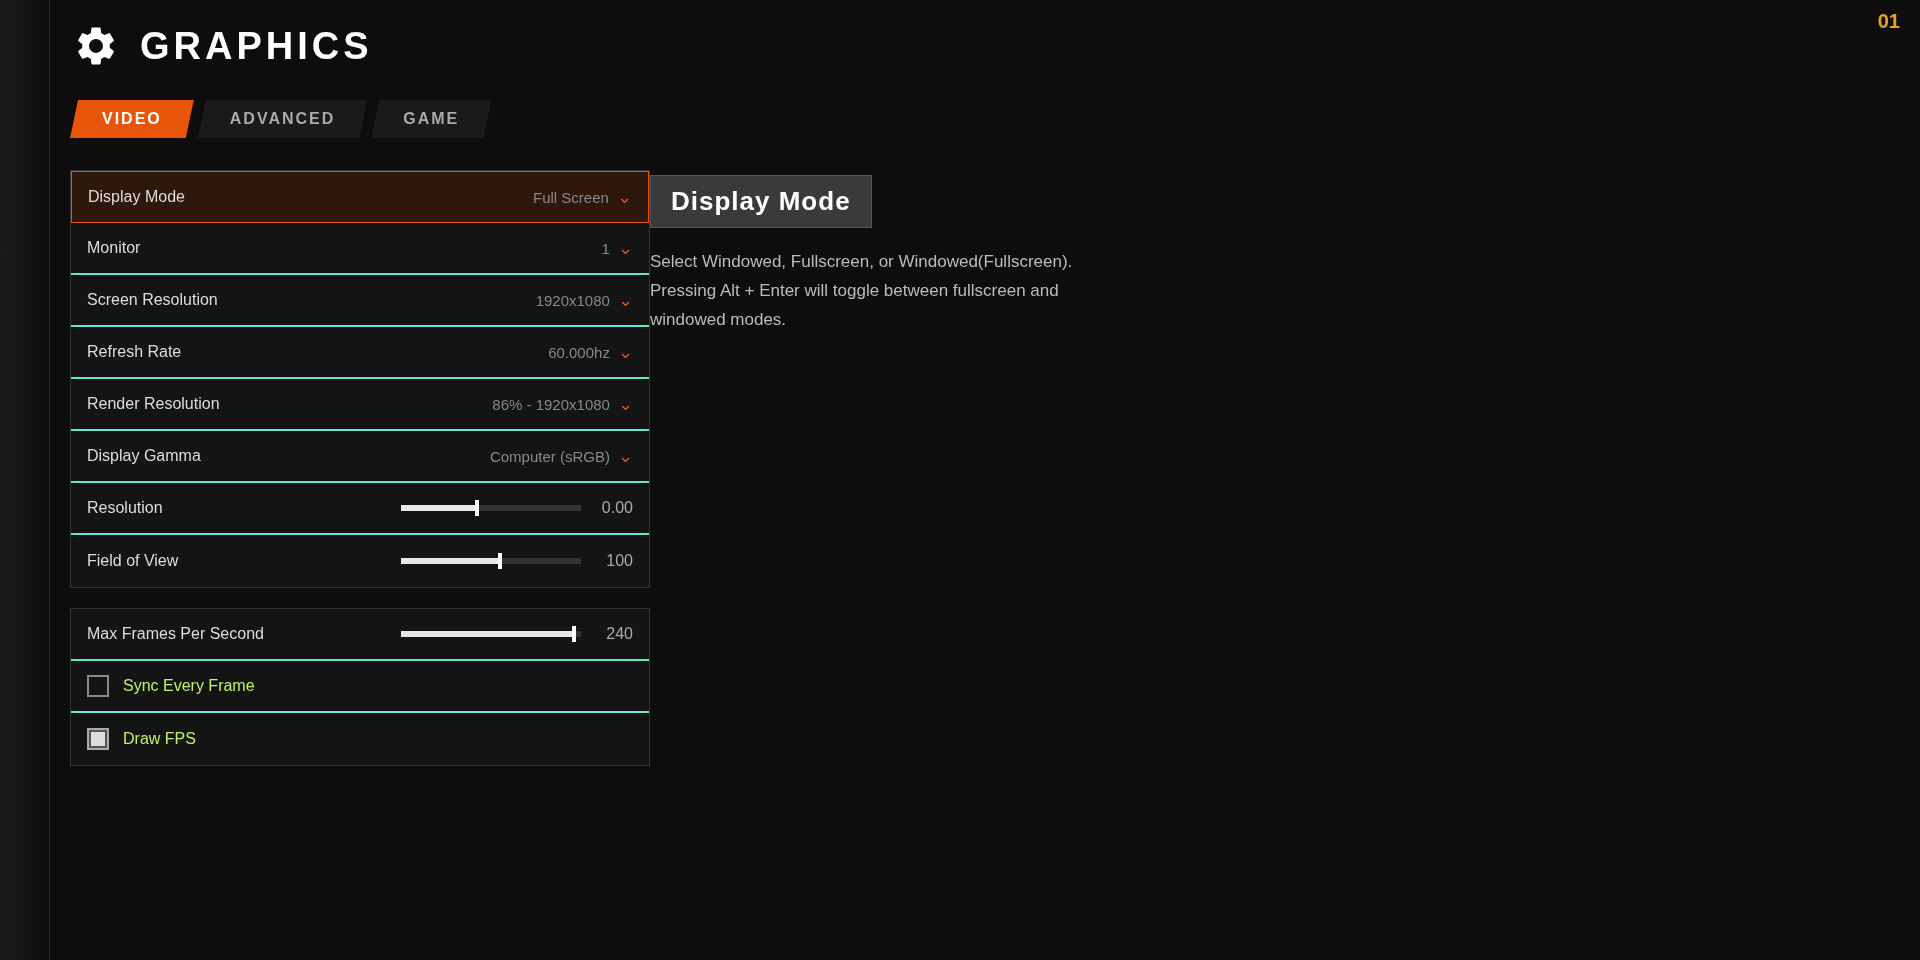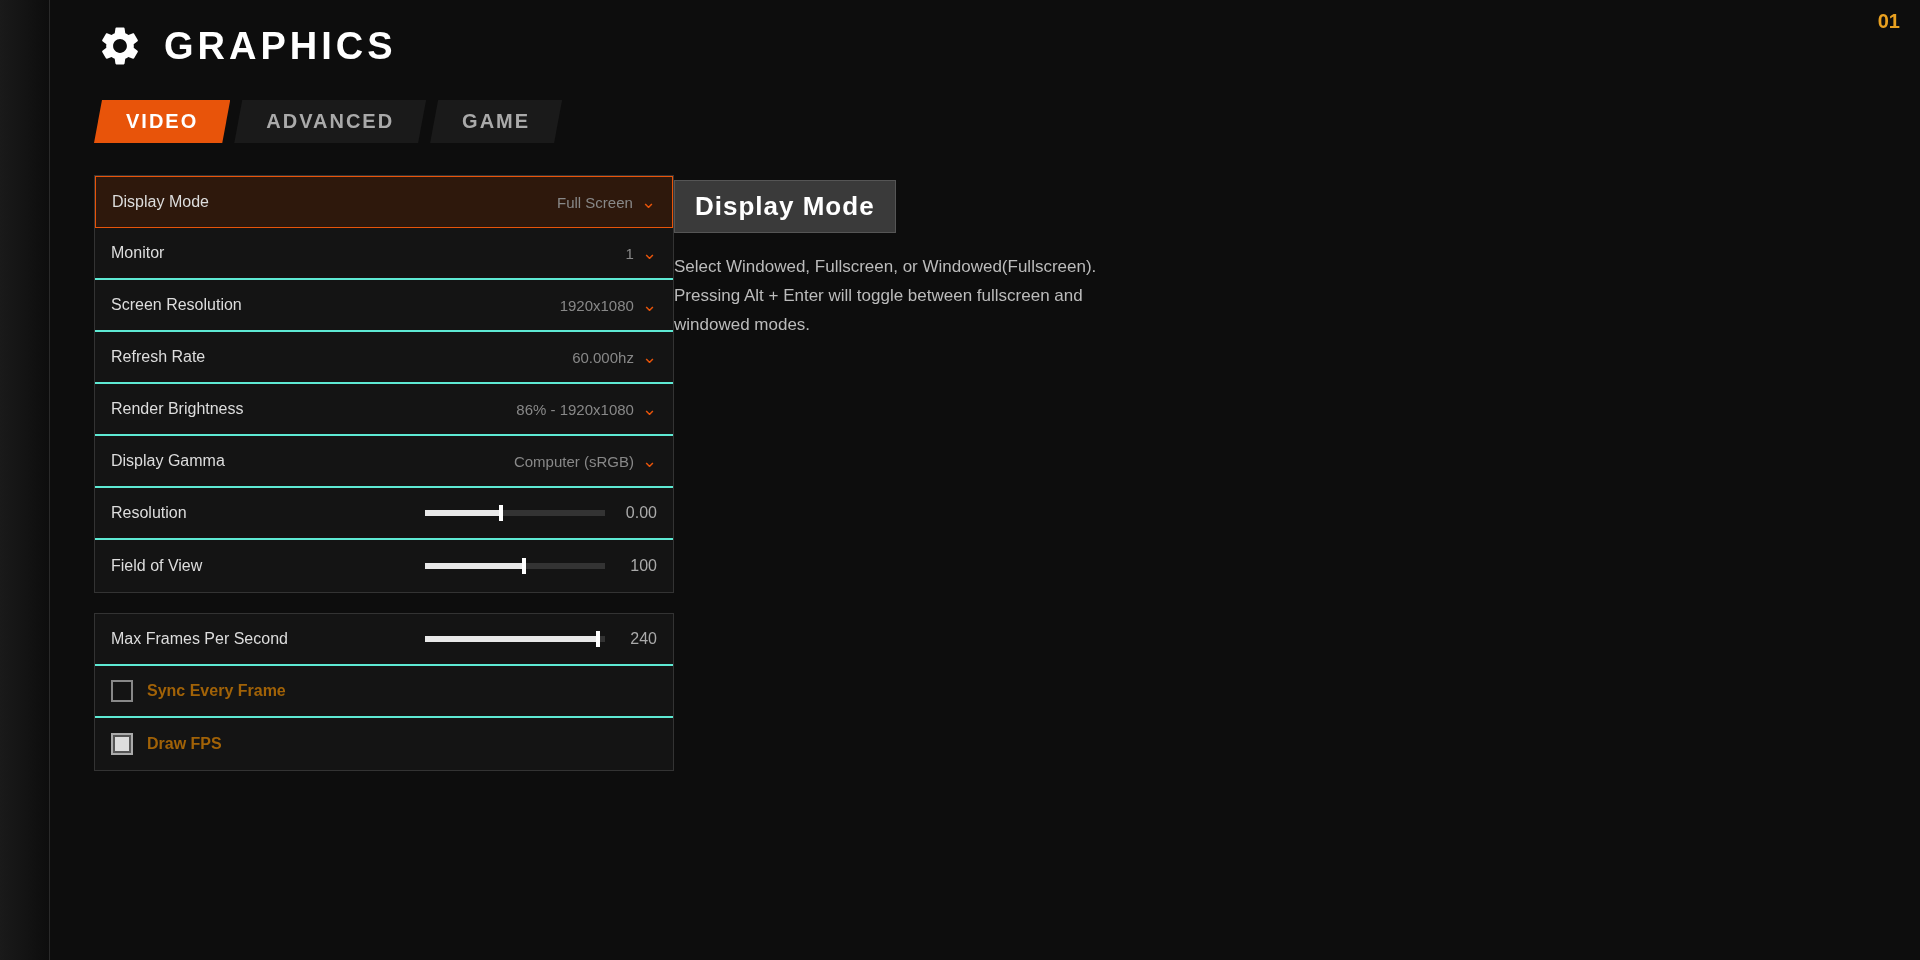--- a/index.html
+++ b/index.html
@@ -27,21 +27,21 @@
           rgba(255,255,255,0.01) 4px
         );
       pointer-events: none;
     }
 
     .page-container {
       width: 1920px;
       height: 960px;
       background: #0d0d0d;
       position: relative;
-      padding: 20px 84px;
+      padding: 20px 60px;
     }
 
     
     .left-edge {
       position: absolute;
       left: 0;
       top: 0;
       width: 50px;
       height: 100%;
       background: linear-gradient(to right, #1a1a1a, #0d0d0d);
@@ -82,21 +82,21 @@
     
     .tabs-container {
       display: flex;
       gap: 0;
       margin-bottom: 32px;
       margin-left: 10px;
     }
 
     .tab {
       padding: 10px 32px;
-      font-size: 20px;
+      font-size: 16px;
       font-weight: 700;
       letter-spacing: 2px;
       text-transform: uppercase;
       cursor: pointer;
       position: relative;
       background: #1a1a1a;
       color: #aaa;
       border: none;
       clip-path: polygon(8px 0%, 100% 0%, calc(100% - 8px) 100%, 0% 100%);
       margin-right: 4px;
@@ -231,22 +231,21 @@
     }
 
     .checkbox-inner {
       width: 14px;
       height: 14px;
       background: #ddd;
     }
 
     .checkbox-label {
       font-size: 16px;
-      color: #a16207;
-      font-weight: bold;
+      color: #bef264;
     }
 
     
     .info-panel {
       flex: 1;
       padding-top: 5px;
     }
 
     .info-title {
       display: inline-block;
@@ -332,21 +331,21 @@
 
         <div class="settings-row">
           <span class="row-label">Refresh Rate</span>
           <div class="row-value dropdown-value">
             <span>60.000hz</span>
             <span class="chevron-down">⌄</span>
           </div>
         </div>
 
         <div class="settings-row">
-          <span class="row-label">Render Brightness</span>
+          <span class="row-label">Render Resolution</span>
           <div class="row-value dropdown-value">
             <span>86% - 1920x1080</span>
             <span class="chevron-down">⌄</span>
           </div>
         </div>
 
         <div class="settings-row">
           <span class="row-label">Display Gamma</span>
           <div class="row-value dropdown-value">
             <span>Computer (sRGB)</span>

